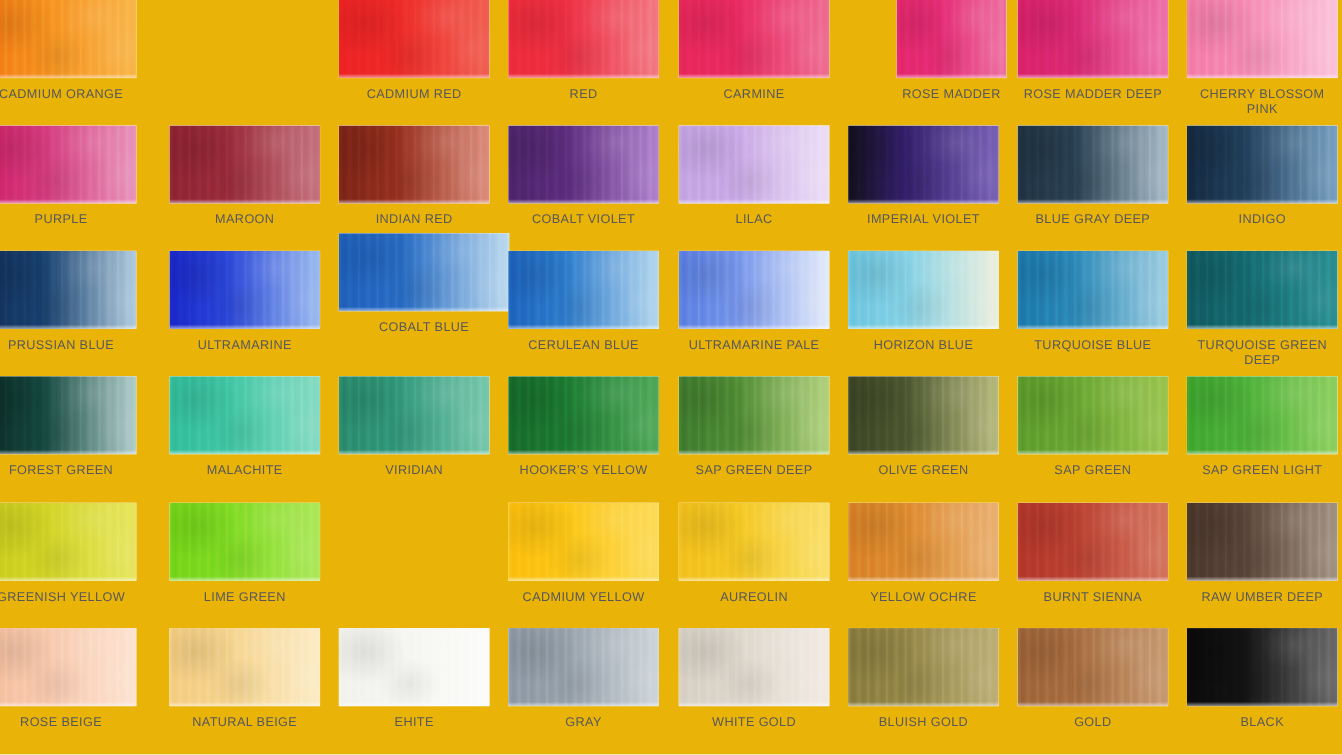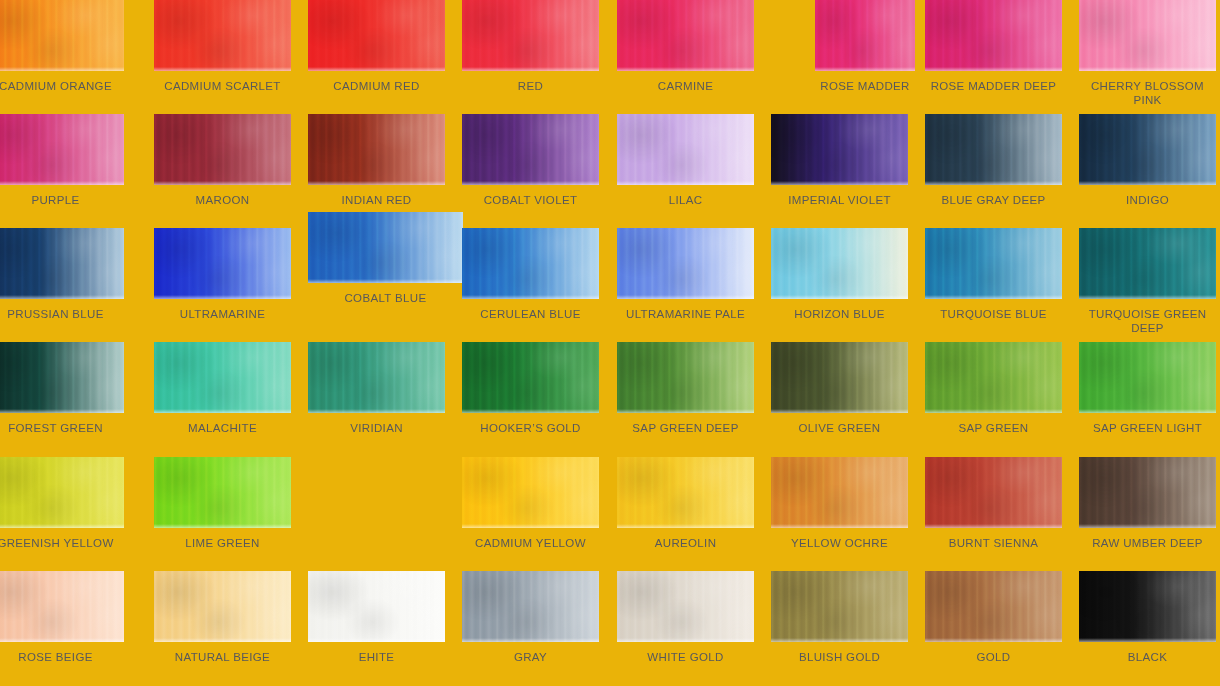--- a/index.html
+++ b/index.html
@@ -100,29 +100,20 @@
 <div id="chart">
     <div class="swatch-cell" style="left: -13px; top: 0px; width: 137px;">
       <div class="swatch" style="height: 71px;">
         <div class="wash" style="background: linear-gradient(90deg, rgb(244, 123, 22) 0%, rgb(246, 144, 31) 38%, rgb(249, 182, 74) 100%);"></div>
         <div class="mottle"></div>
         <div class="streaks"></div>
         <div class="edge-bottom"></div>
       </div>
       <div class="label">CADMIUM ORANGE</div>
     </div>
-    <div class="swatch-cell" style="left: 154px; top: 0px; width: 137px;">
-      <div class="swatch" style="height: 71px;">
-        <div class="wash" style="background: linear-gradient(90deg, rgb(238, 49, 36) 0%, rgb(239, 58, 42) 38%, rgb(244, 112, 92) 100%);"></div>
-        <div class="mottle"></div>
-        <div class="streaks"></div>
-        <div class="edge-bottom"></div>
-      </div>
-      <div class="label">CADMIUM SCARLET</div>
-    </div>
     <div class="swatch-cell" style="left: 308px; top: 0px; width: 137px;">
       <div class="swatch" style="height: 71px;">
         <div class="wash" style="background: linear-gradient(90deg, rgb(237, 34, 36) 0%, rgb(238, 42, 39) 38%, rgb(241, 95, 82) 100%);"></div>
         <div class="mottle"></div>
         <div class="streaks"></div>
         <div class="edge-bottom"></div>
       </div>
       <div class="label">CADMIUM RED</div>
     </div>
     <div class="swatch-cell" style="left: 462px; top: 0px; width: 137px;">
@@ -343,21 +334,21 @@
       </div>
       <div class="label">VIRIDIAN</div>
     </div>
     <div class="swatch-cell" style="left: 462px; top: 342px; width: 137px;">
       <div class="swatch" style="height: 71px;">
         <div class="wash" style="background: linear-gradient(90deg, rgb(23, 106, 42) 0%, rgb(29, 122, 50) 38%, rgb(81, 169, 90) 100%);"></div>
         <div class="mottle"></div>
         <div class="streaks"></div>
         <div class="edge-bottom"></div>
       </div>
-      <div class="label">HOOKER’S GOLD</div>
+      <div class="label">HOOKER’S YELLOW</div>
     </div>
     <div class="swatch-cell" style="left: 617px; top: 342px; width: 137px;">
       <div class="swatch" style="height: 71px;">
         <div class="wash" style="background: linear-gradient(90deg, rgb(63, 122, 46) 0%, rgb(80, 140, 53) 38%, rgb(179, 211, 126) 100%);"></div>
         <div class="mottle"></div>
         <div class="streaks"></div>
         <div class="edge-bottom"></div>
       </div>
       <div class="label">SAP GREEN DEEP</div>
     </div>

